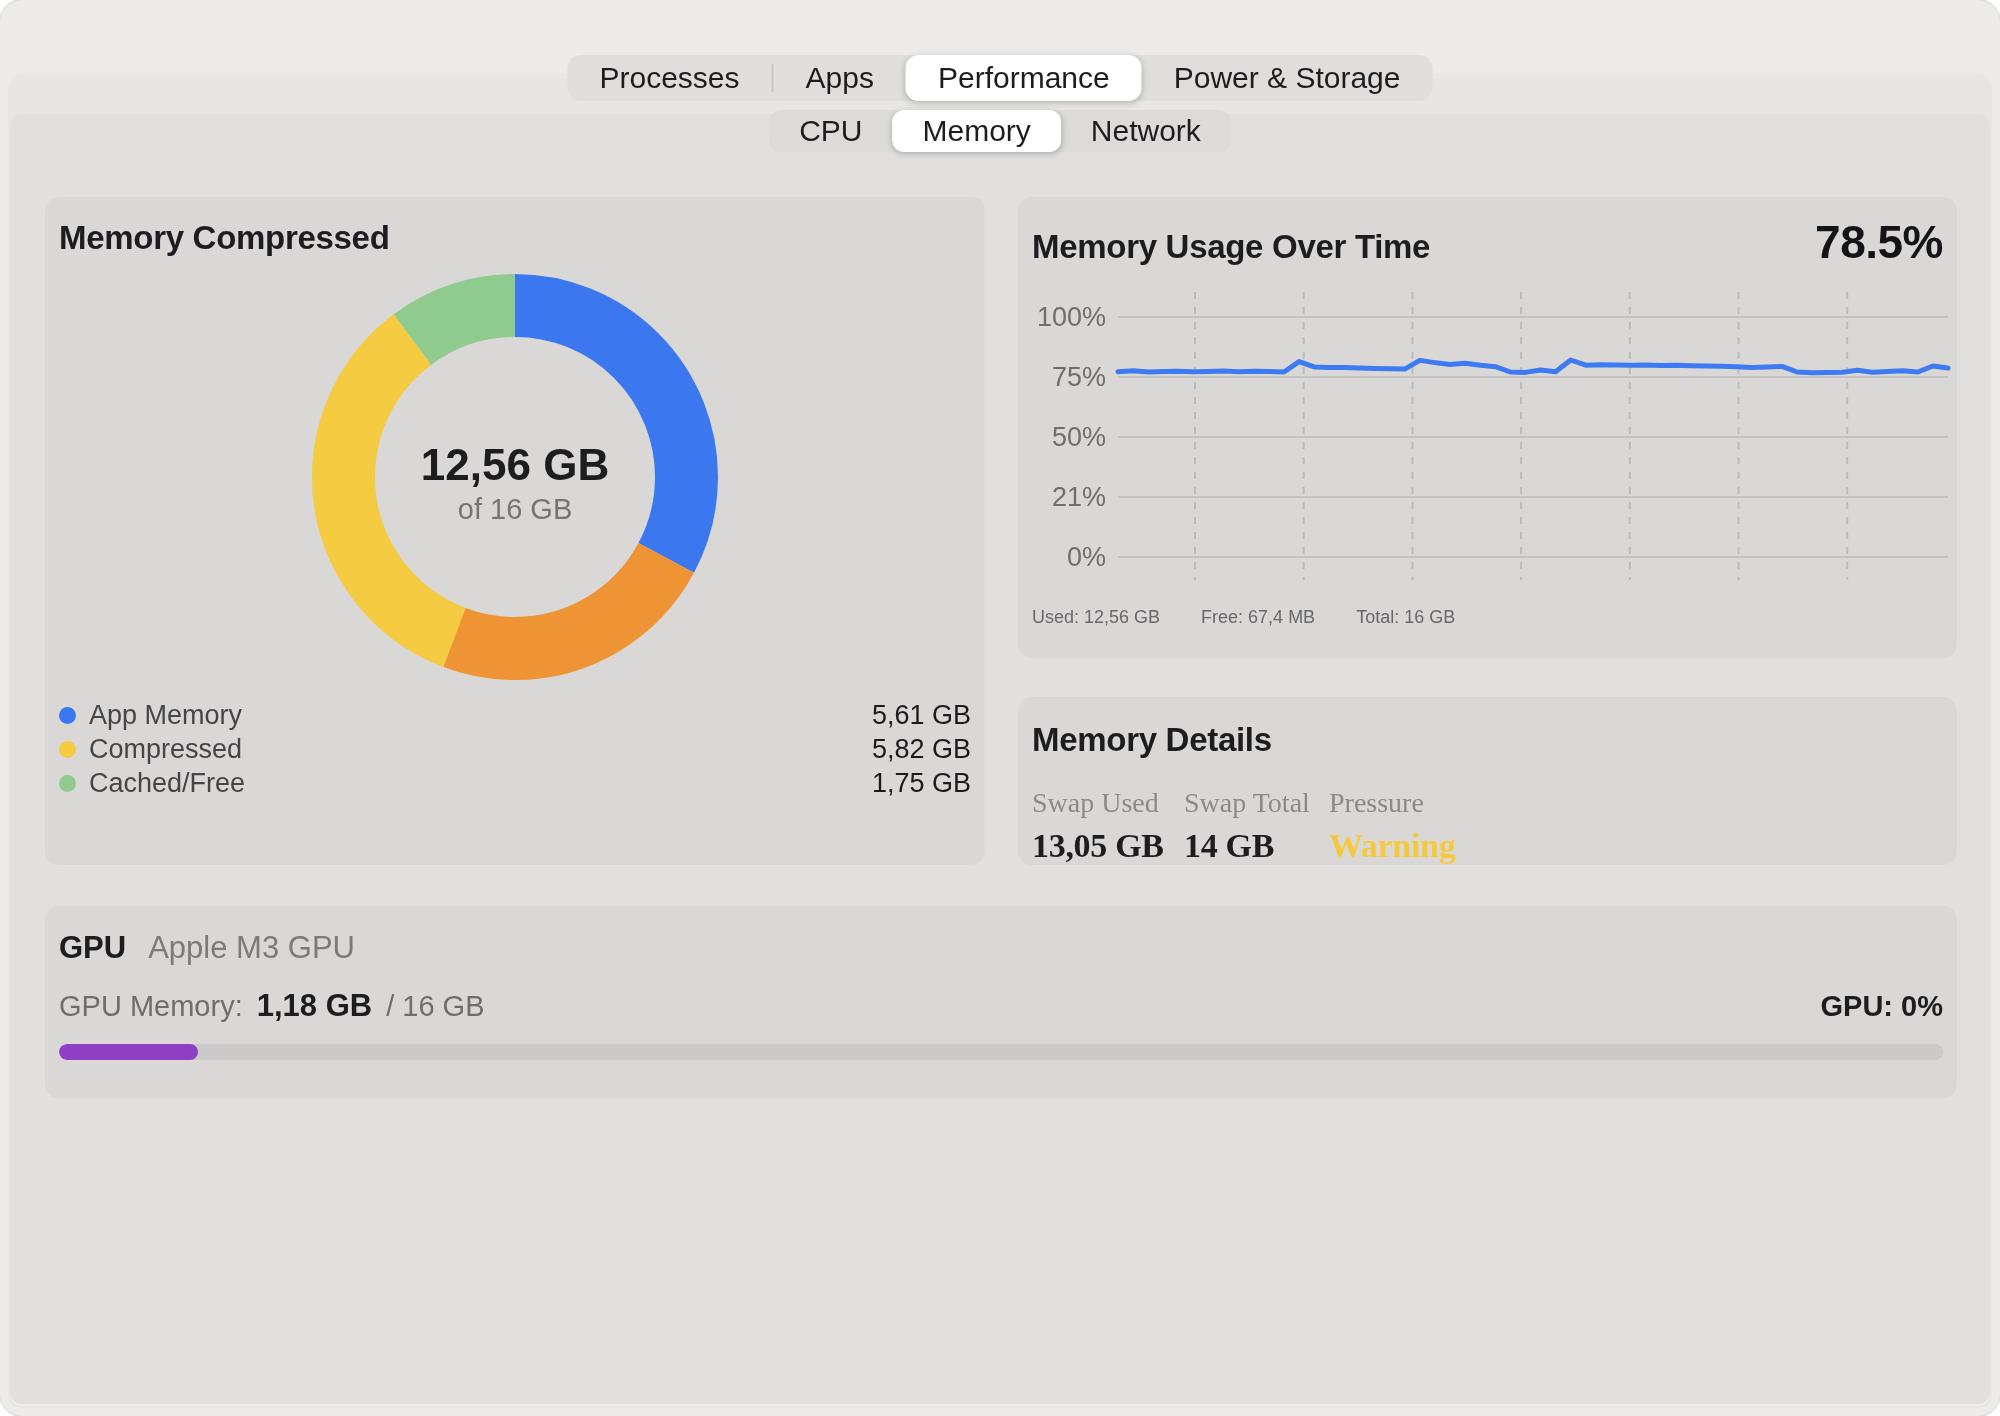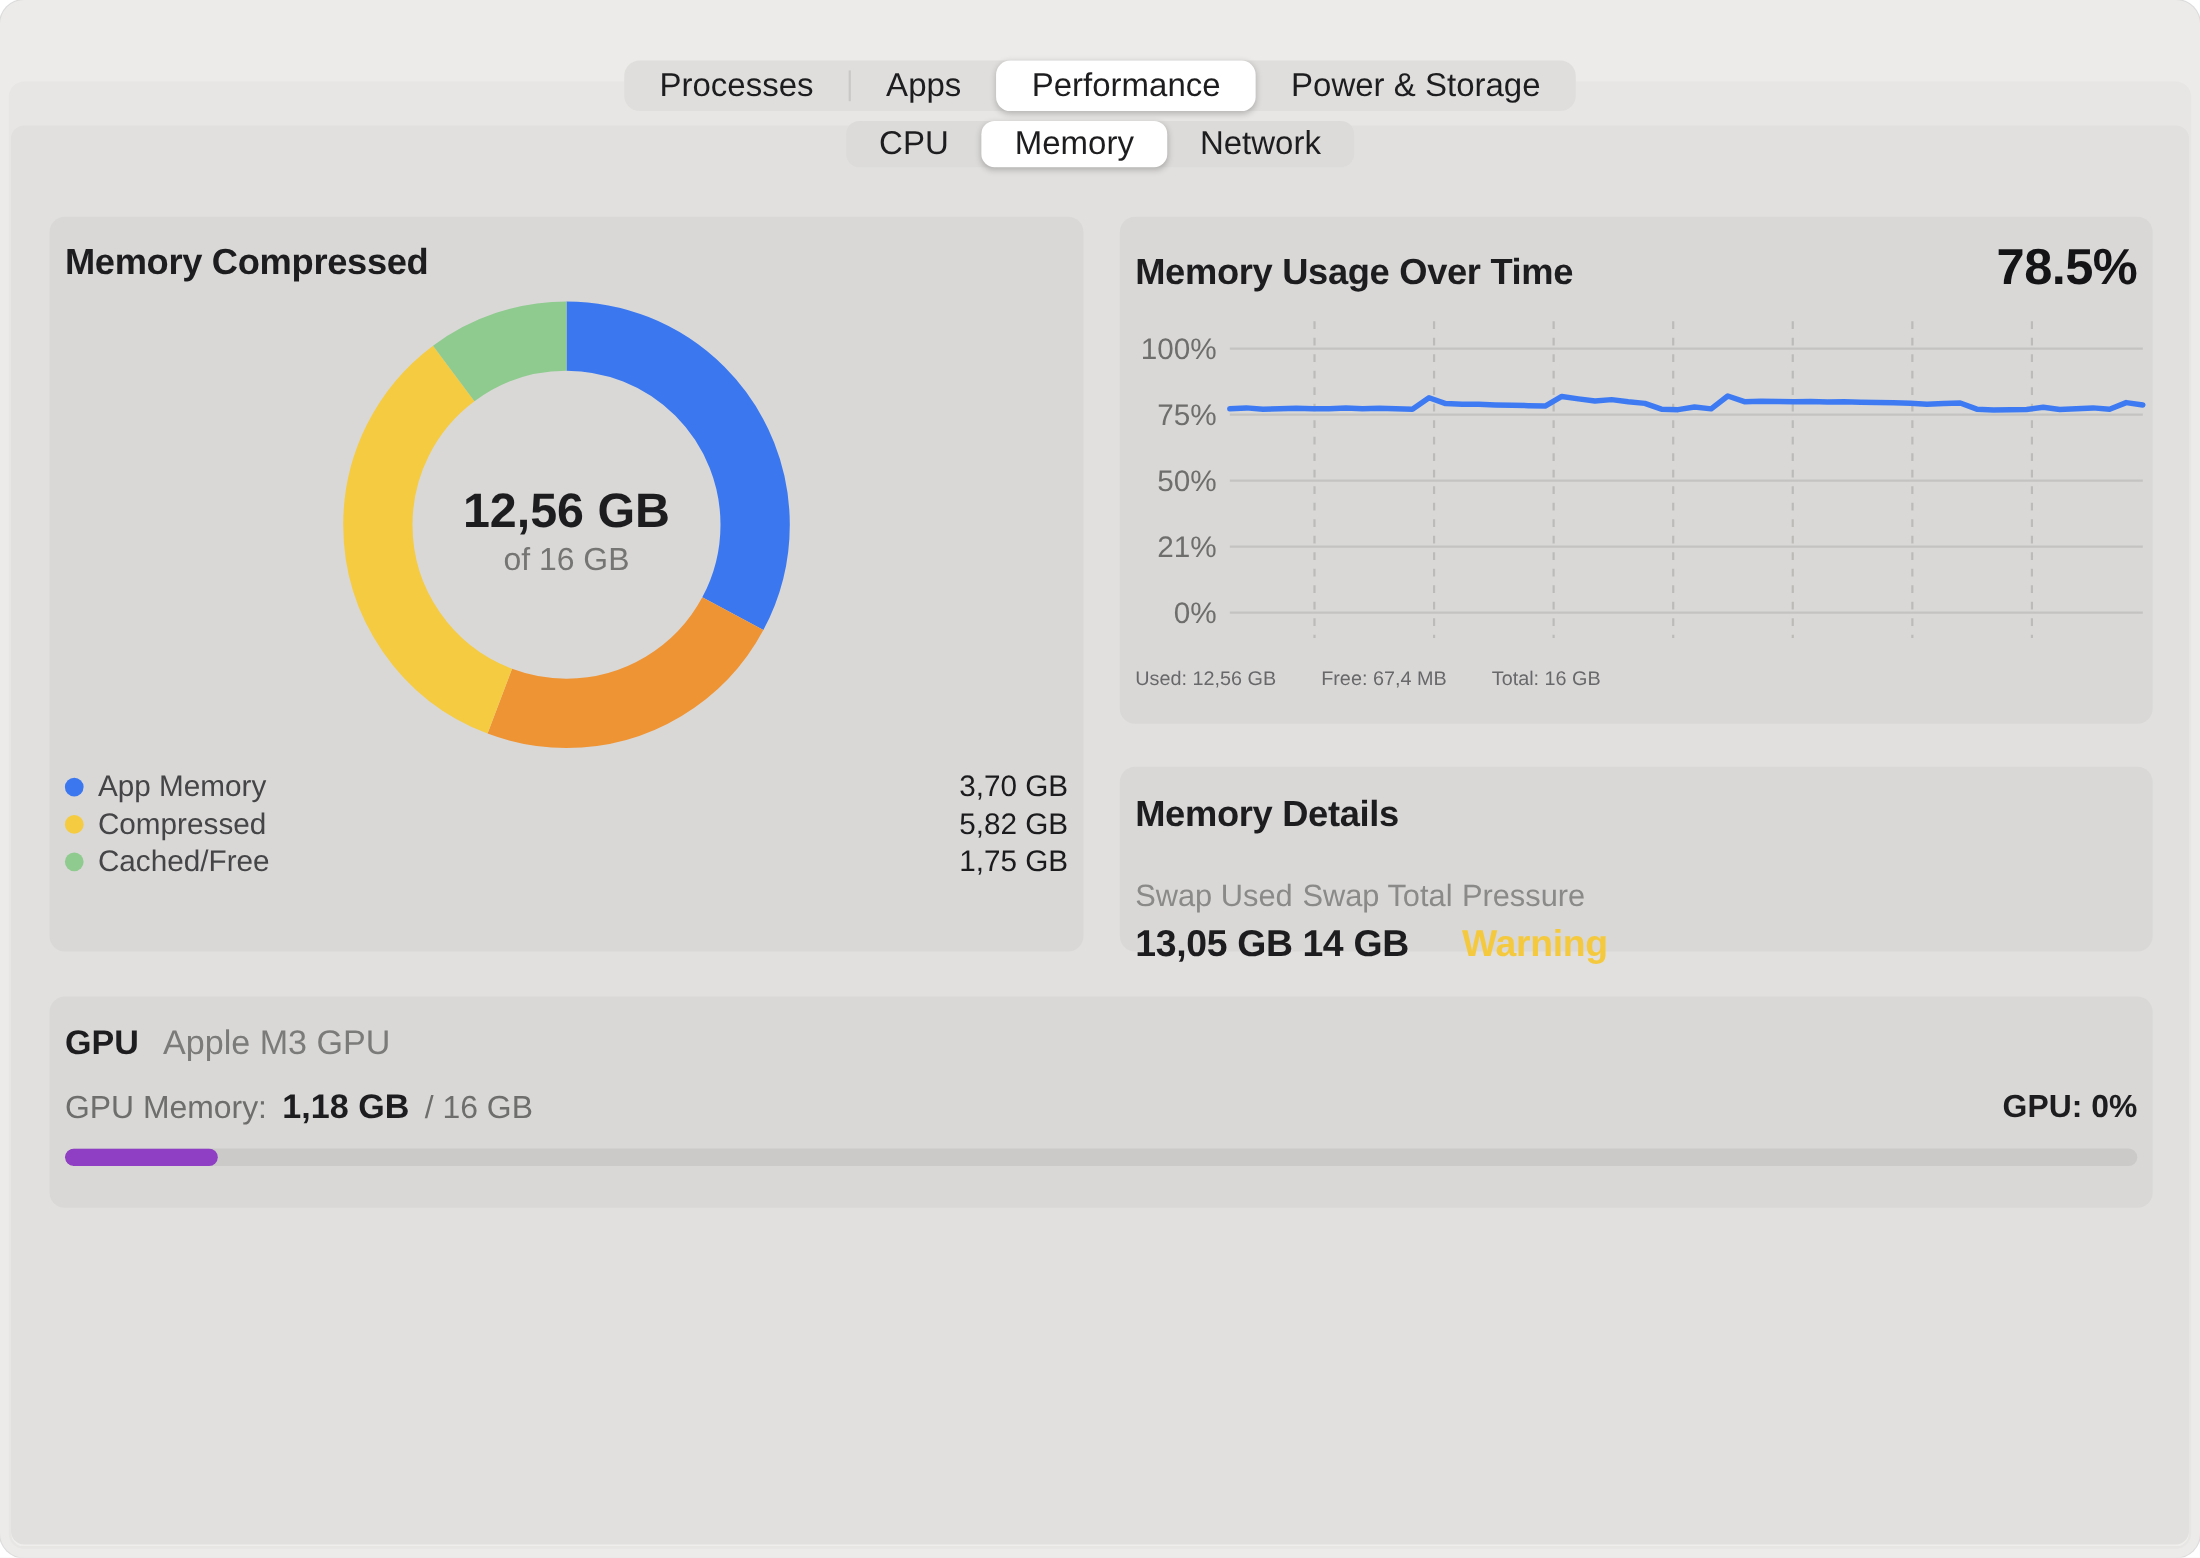--- a/index.html
+++ b/index.html
@@ -48,21 +48,21 @@
   
   .usage-head{position:absolute;left:14px;right:14px;top:18px;display:flex;justify-content:space-between;align-items:baseline;}
   .usage-current{font-size:46px;font-weight:700;color:#141416;letter-spacing:-.5px;}
   .line-svg{position:absolute;left:0;top:0;}
   .ytick{position:absolute;left:8px;width:80px;text-align:right;font-size:27px;line-height:32px;color:#6E6E6C;}
   .usage-footer{position:absolute;left:14px;right:14px;top:410px;display:flex;justify-content:flex-start;font-size:18px;color:#68686A;gap:41px;}
 
   
   .details-title{position:absolute;left:14px;top:24px;}
   .stats{position:absolute;left:0;top:86px;width:100%;height:78px;}
-  .stat-col{position:absolute;top:16px;}
+  .stat-col{position:absolute;top:4px;font-family:Liberation Serif, serif;}
   .stat-label{font-size:28px;color:#8A8A88;}
   .stat-value{font-size:34px;font-weight:700;margin-top:8px;letter-spacing:-.3px;}
 
   
   .gpu-head{position:absolute;left:14px;top:24px;display:flex;align-items:baseline;gap:22px;}
   .gpu-title{font-size:31px;font-weight:700;color:#1D1D1F;}
   .gpu-chip{font-size:31px;color:#7B7B79;}
   .gpu-mem{position:absolute;left:14px;top:82px;display:flex;align-items:baseline;gap:14px;}
   .gpu-mem .lab{font-size:29px;color:#6E6E6C;}
   .gpu-mem .used{font-size:31px;font-weight:700;color:#1D1D1F;}
@@ -103,21 +103,21 @@
         <circle cx="470" cy="280" r="171.5" fill="none" stroke="#8FCB8F" stroke-width="63" stroke-dasharray="110.27725089574699 967.2890292855521" stroke-dashoffset="-967.2890292855521" transform="rotate(-90 470 280)"></circle>
       </svg>
     <div class="donut-center">
       <div class="val">12,56 GB</div>
       <div class="sub">of 16 GB</div>
     </div>
     <div class="legend" id="comp-legend">
         <div class="legend-row">
           <span class="legend-dot" style="background: rgb(59, 120, 240);"></span>
           <span class="legend-label">App Memory</span>
-          <span class="legend-value">3,70 GB</span>
+          <span class="legend-value">5,61 GB</span>
         </div>
         <div class="legend-row">
           <span class="legend-dot" style="background: rgb(245, 203, 65);"></span>
           <span class="legend-label">Compressed</span>
           <span class="legend-value">5,82 GB</span>
         </div>
         <div class="legend-row">
           <span class="legend-dot" style="background: rgb(143, 203, 143);"></span>
           <span class="legend-label">Cached/Free</span>
           <span class="legend-value">1,75 GB</span>

